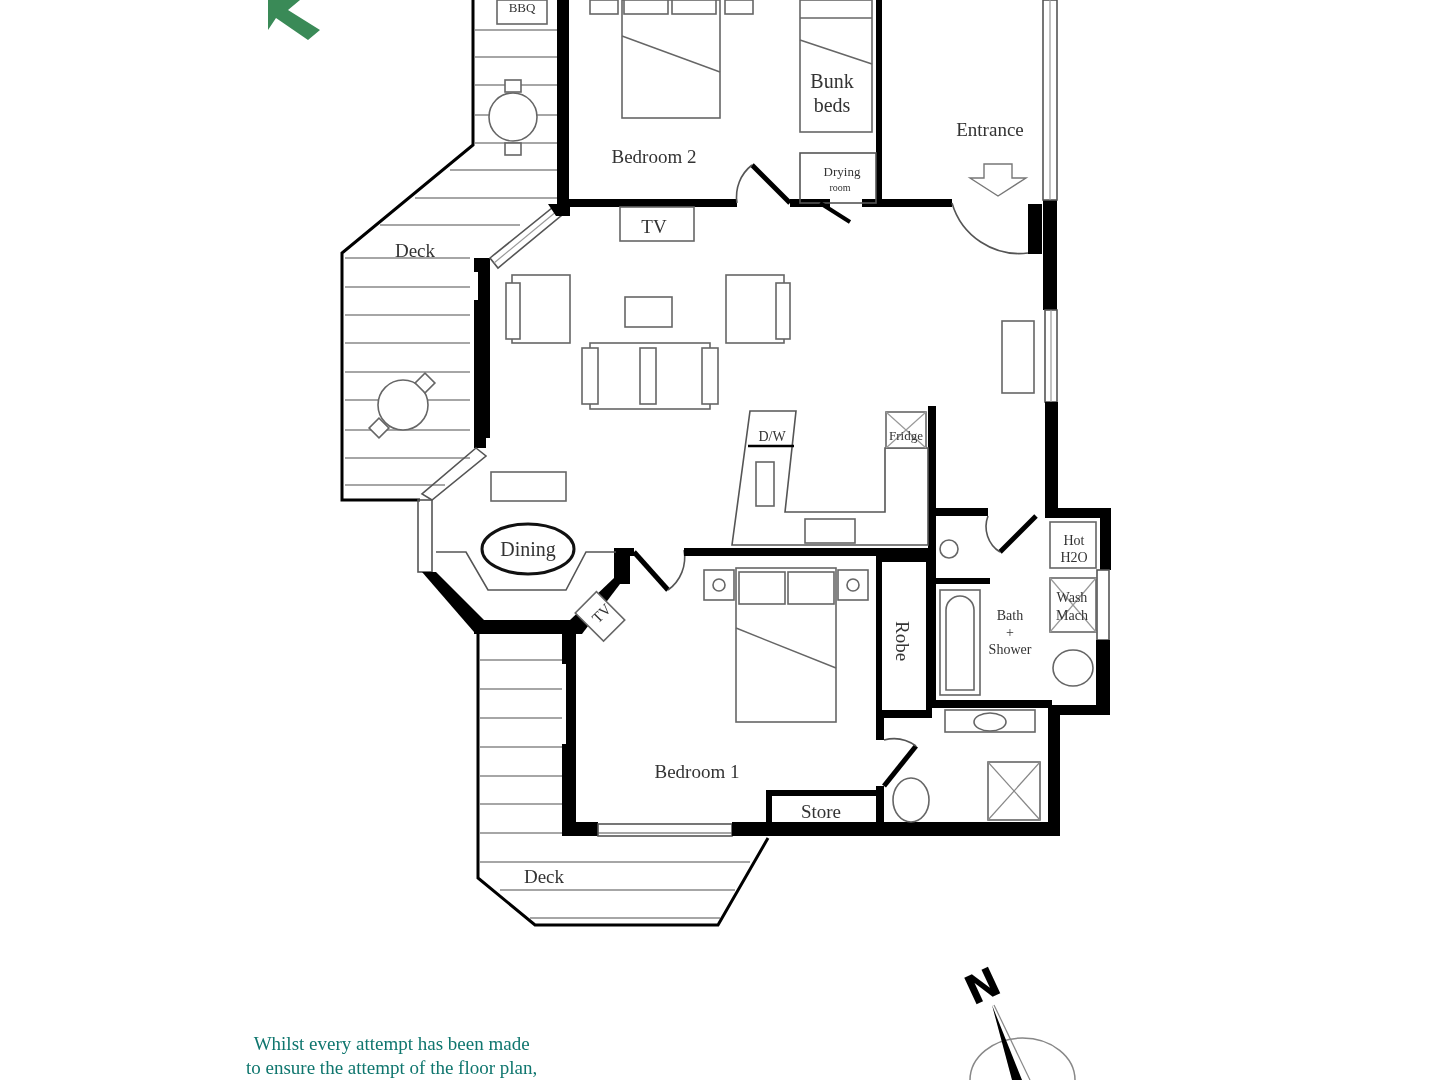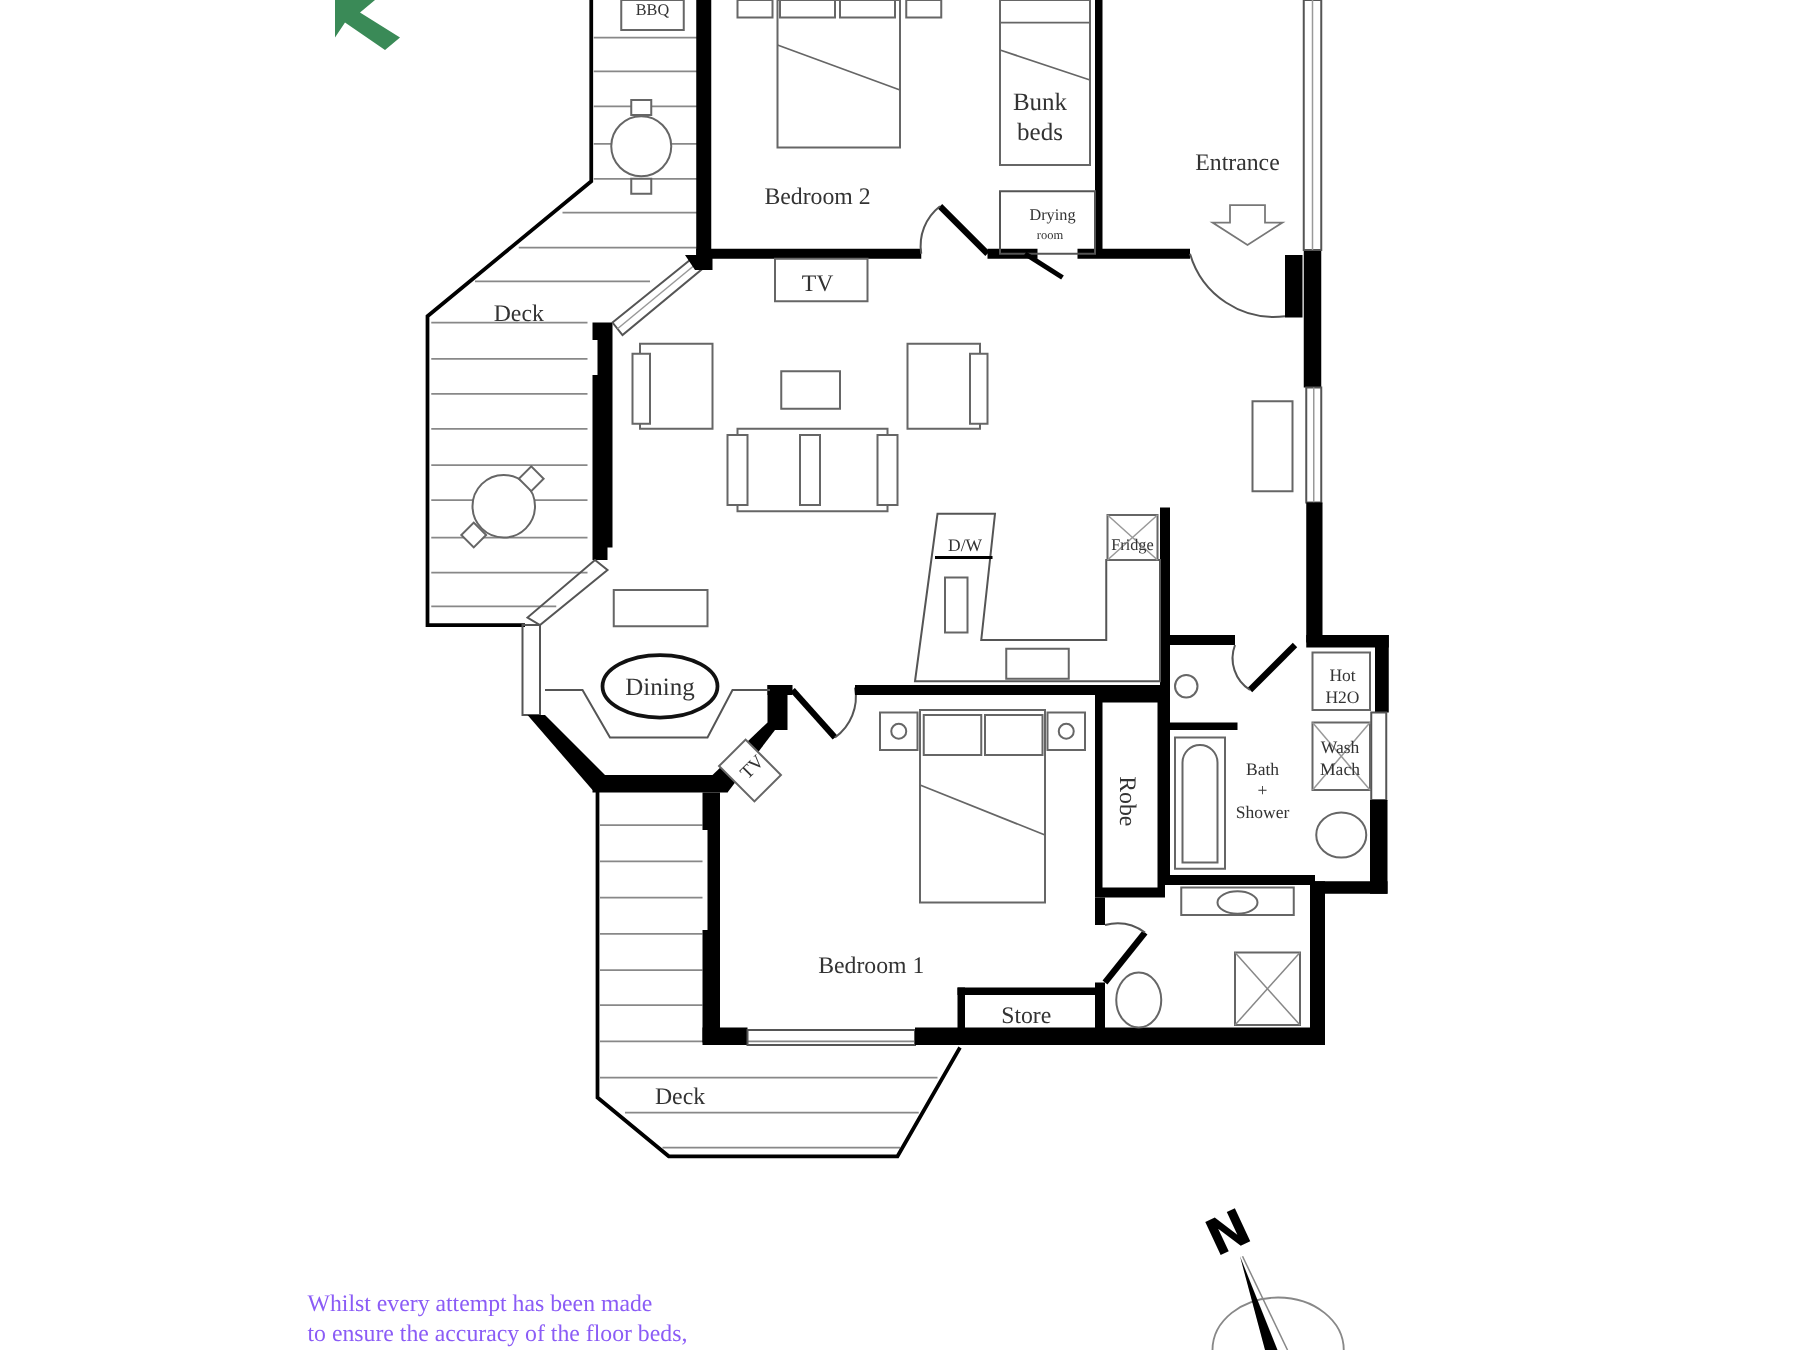--- a/index.html
+++ b/index.html
@@ -4,21 +4,21 @@
 <style>
   html, body { margin: 0; padding: 0; background: #ffffff; }
   body { width: 1440px; height: 1080px; overflow: hidden; position: relative; font-family: "DejaVu Serif", serif; }
   #plan { position: absolute; left: 0; top: 0; width: 1440px; height: 1080px; }
   .wall { fill: #000; stroke: none; }
   .thin { fill: none; stroke: #555; stroke-width: 1.6; }
   .line { fill: none; stroke: #000; stroke-width: 3; }
   .deckline { stroke: #888; stroke-width: 1.4; }
   .furn { fill: #fff; stroke: #666; stroke-width: 1.6; }
   .lbl { font-family: "Liberation Serif", "DejaVu Serif", serif; fill: #333; }
-  .disclaimer { position: absolute; left: 246px; top: 1032px; font-family: "Liberation Serif", serif; font-size: 19px; line-height: 24px; color: #8b5cf6; }
+  .disclaimer { position: absolute; left: 246px; top: 1032px; font-family: "Liberation Serif", serif; font-size: 19px; line-height: 24px; color: #0f766e; text-align: center; }
 </style>
 </head>
 <body>
 
 <svg id="plan" viewBox="0 0 1440 1080" xmlns="http://www.w3.org/2000/svg">
 
   <g>
     <polygon points="268,0 300,0 288,10 320,30 308,40 276,18 268,30" fill="#3a8a57"></polygon>
   </g>
 
@@ -264,14 +264,14 @@
   <g>
     <text x="982" y="1000" font-family="DejaVu Sans, sans-serif" font-weight="bold" font-size="40" text-anchor="middle" transform="rotate(-25 982 985)" fill="#000">N</text>
     <path d="M970,1080 A50,40 0 0 1 1075,1080" fill="none" stroke="#888" stroke-width="1.5"></path>
     <polygon points="992,1005 1012,1080 1022,1080" fill="#000"></polygon>
     <line x1="994" y1="1005" x2="1030" y2="1080" stroke="#888" stroke-width="1.2"></line>
   </g>
 </svg>
 
 <div class="disclaimer">
   <div>Whilst every attempt has been made</div>
-  <div>to ensure the accuracy of the floor beds,</div>
+  <div>to ensure the attempt of the floor plan,</div>
 </div>
 
 </body></html>

